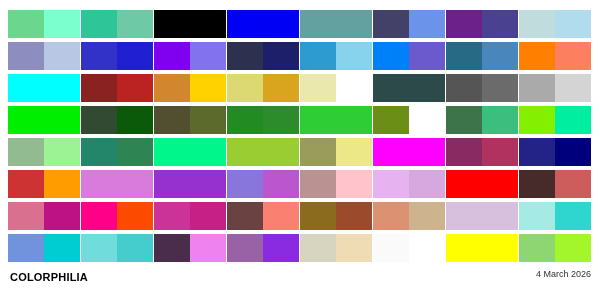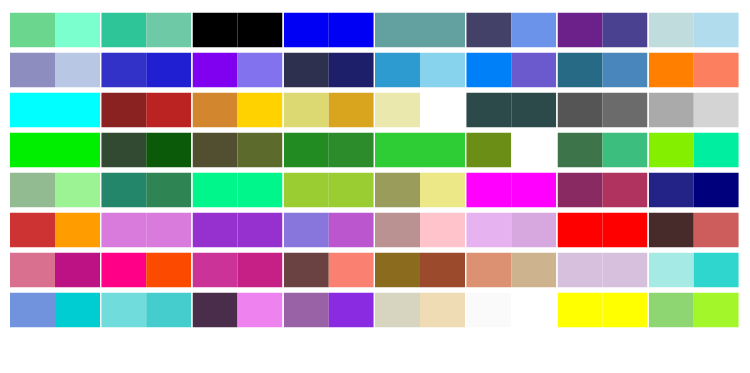--- a/index.html
+++ b/index.html
@@ -316,15 +316,17 @@
       <div class="half" style="background: rgb(255, 255, 0);"></div>
       <div class="half" style="background: rgb(255, 255, 0);"></div>
     </div>
     <div class="cell" style="grid-area: 8 / 8;">
       <div class="half" style="background: rgb(142, 214, 114);"></div>
       <div class="half" style="background: rgb(162, 246, 42);"></div>
     </div>
   </div>
 
 <div class="footer">
+  <div class="brand">COLORPHILIA</div>
   <div class="meta">
+    <span class="meta-date">4 March 2026</span>
   </div>
 </div>
 
 </body></html>

